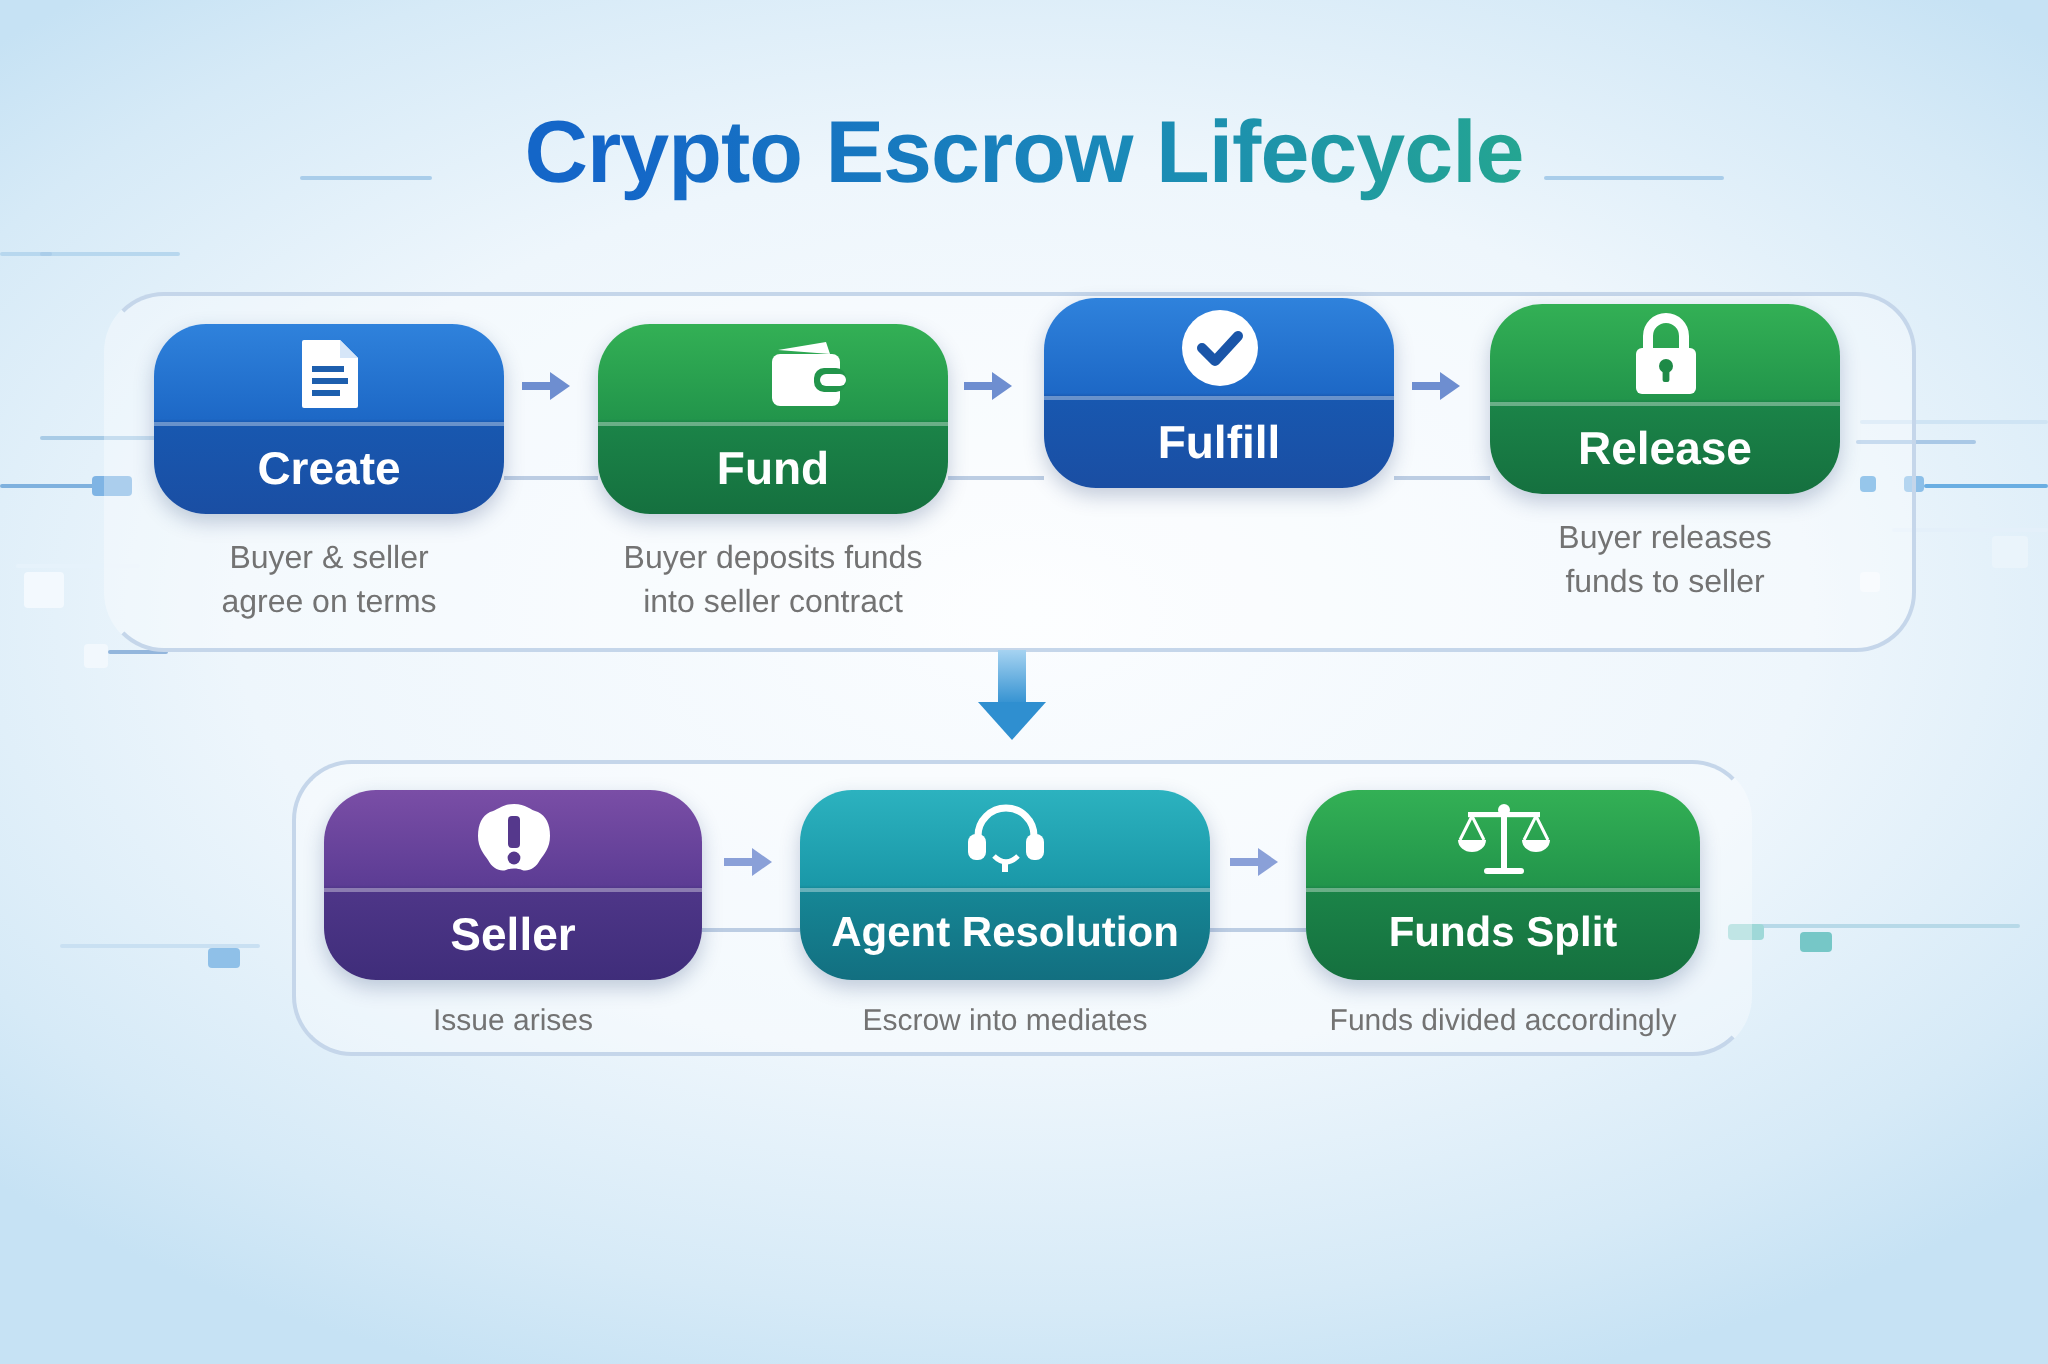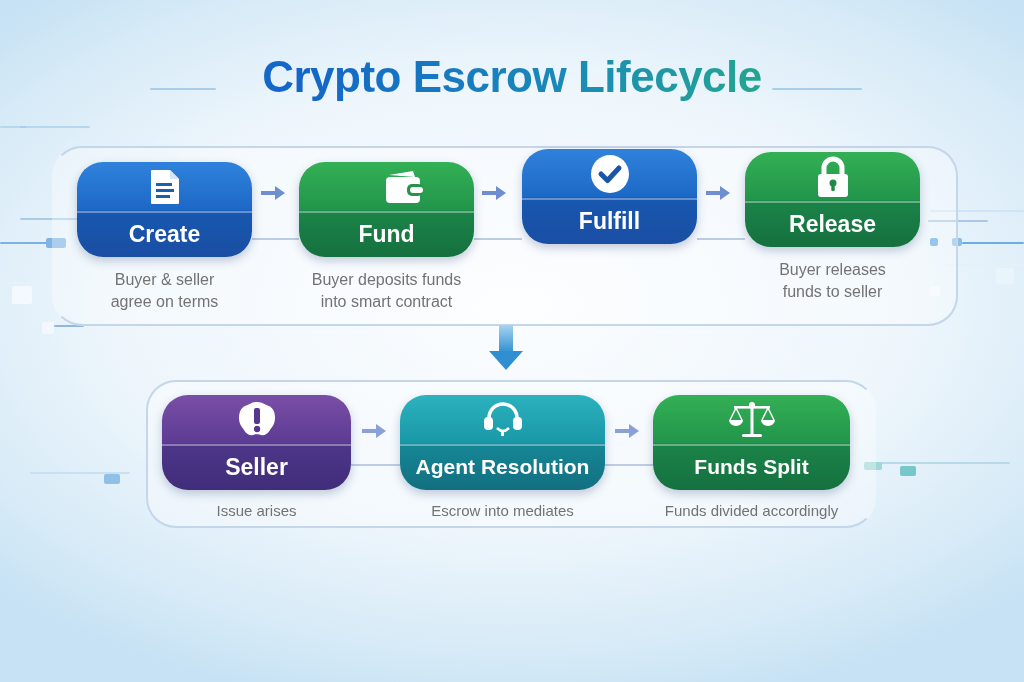--- a/index.html
+++ b/index.html
@@ -124,21 +124,21 @@
         <rect x="3" y="8" width="34" height="26" rx="4" fill="#fff"></rect>
         <rect x="24" y="15" width="16" height="12" rx="5" fill="#22954b"></rect>
         <rect x="27" y="18" width="13" height="6" rx="3" fill="#fff"></rect>
       </svg>
     </div>
     <div class="divider"></div>
     <div class="label">Fund</div>
   </div>
   <div class="desc">
     <div>Buyer deposits funds</div>
-    <div>into smart contract</div>
+    <div>into seller contract</div>
   </div>
 </div>
 
 <svg class="arrow" style="left:482px;top:186px;" viewBox="0 0 26 14">
   <rect x="0" y="5" width="16" height="4" fill="#6e8ed0"></rect>
     <path d="M14 0 L24 7 L14 14 Z" fill="#6e8ed0"></path>
 </svg>
 
 <div class="step" style="left:522px;top:149px;width:175px;">
   <div class="box blue" style="height:95px;">

